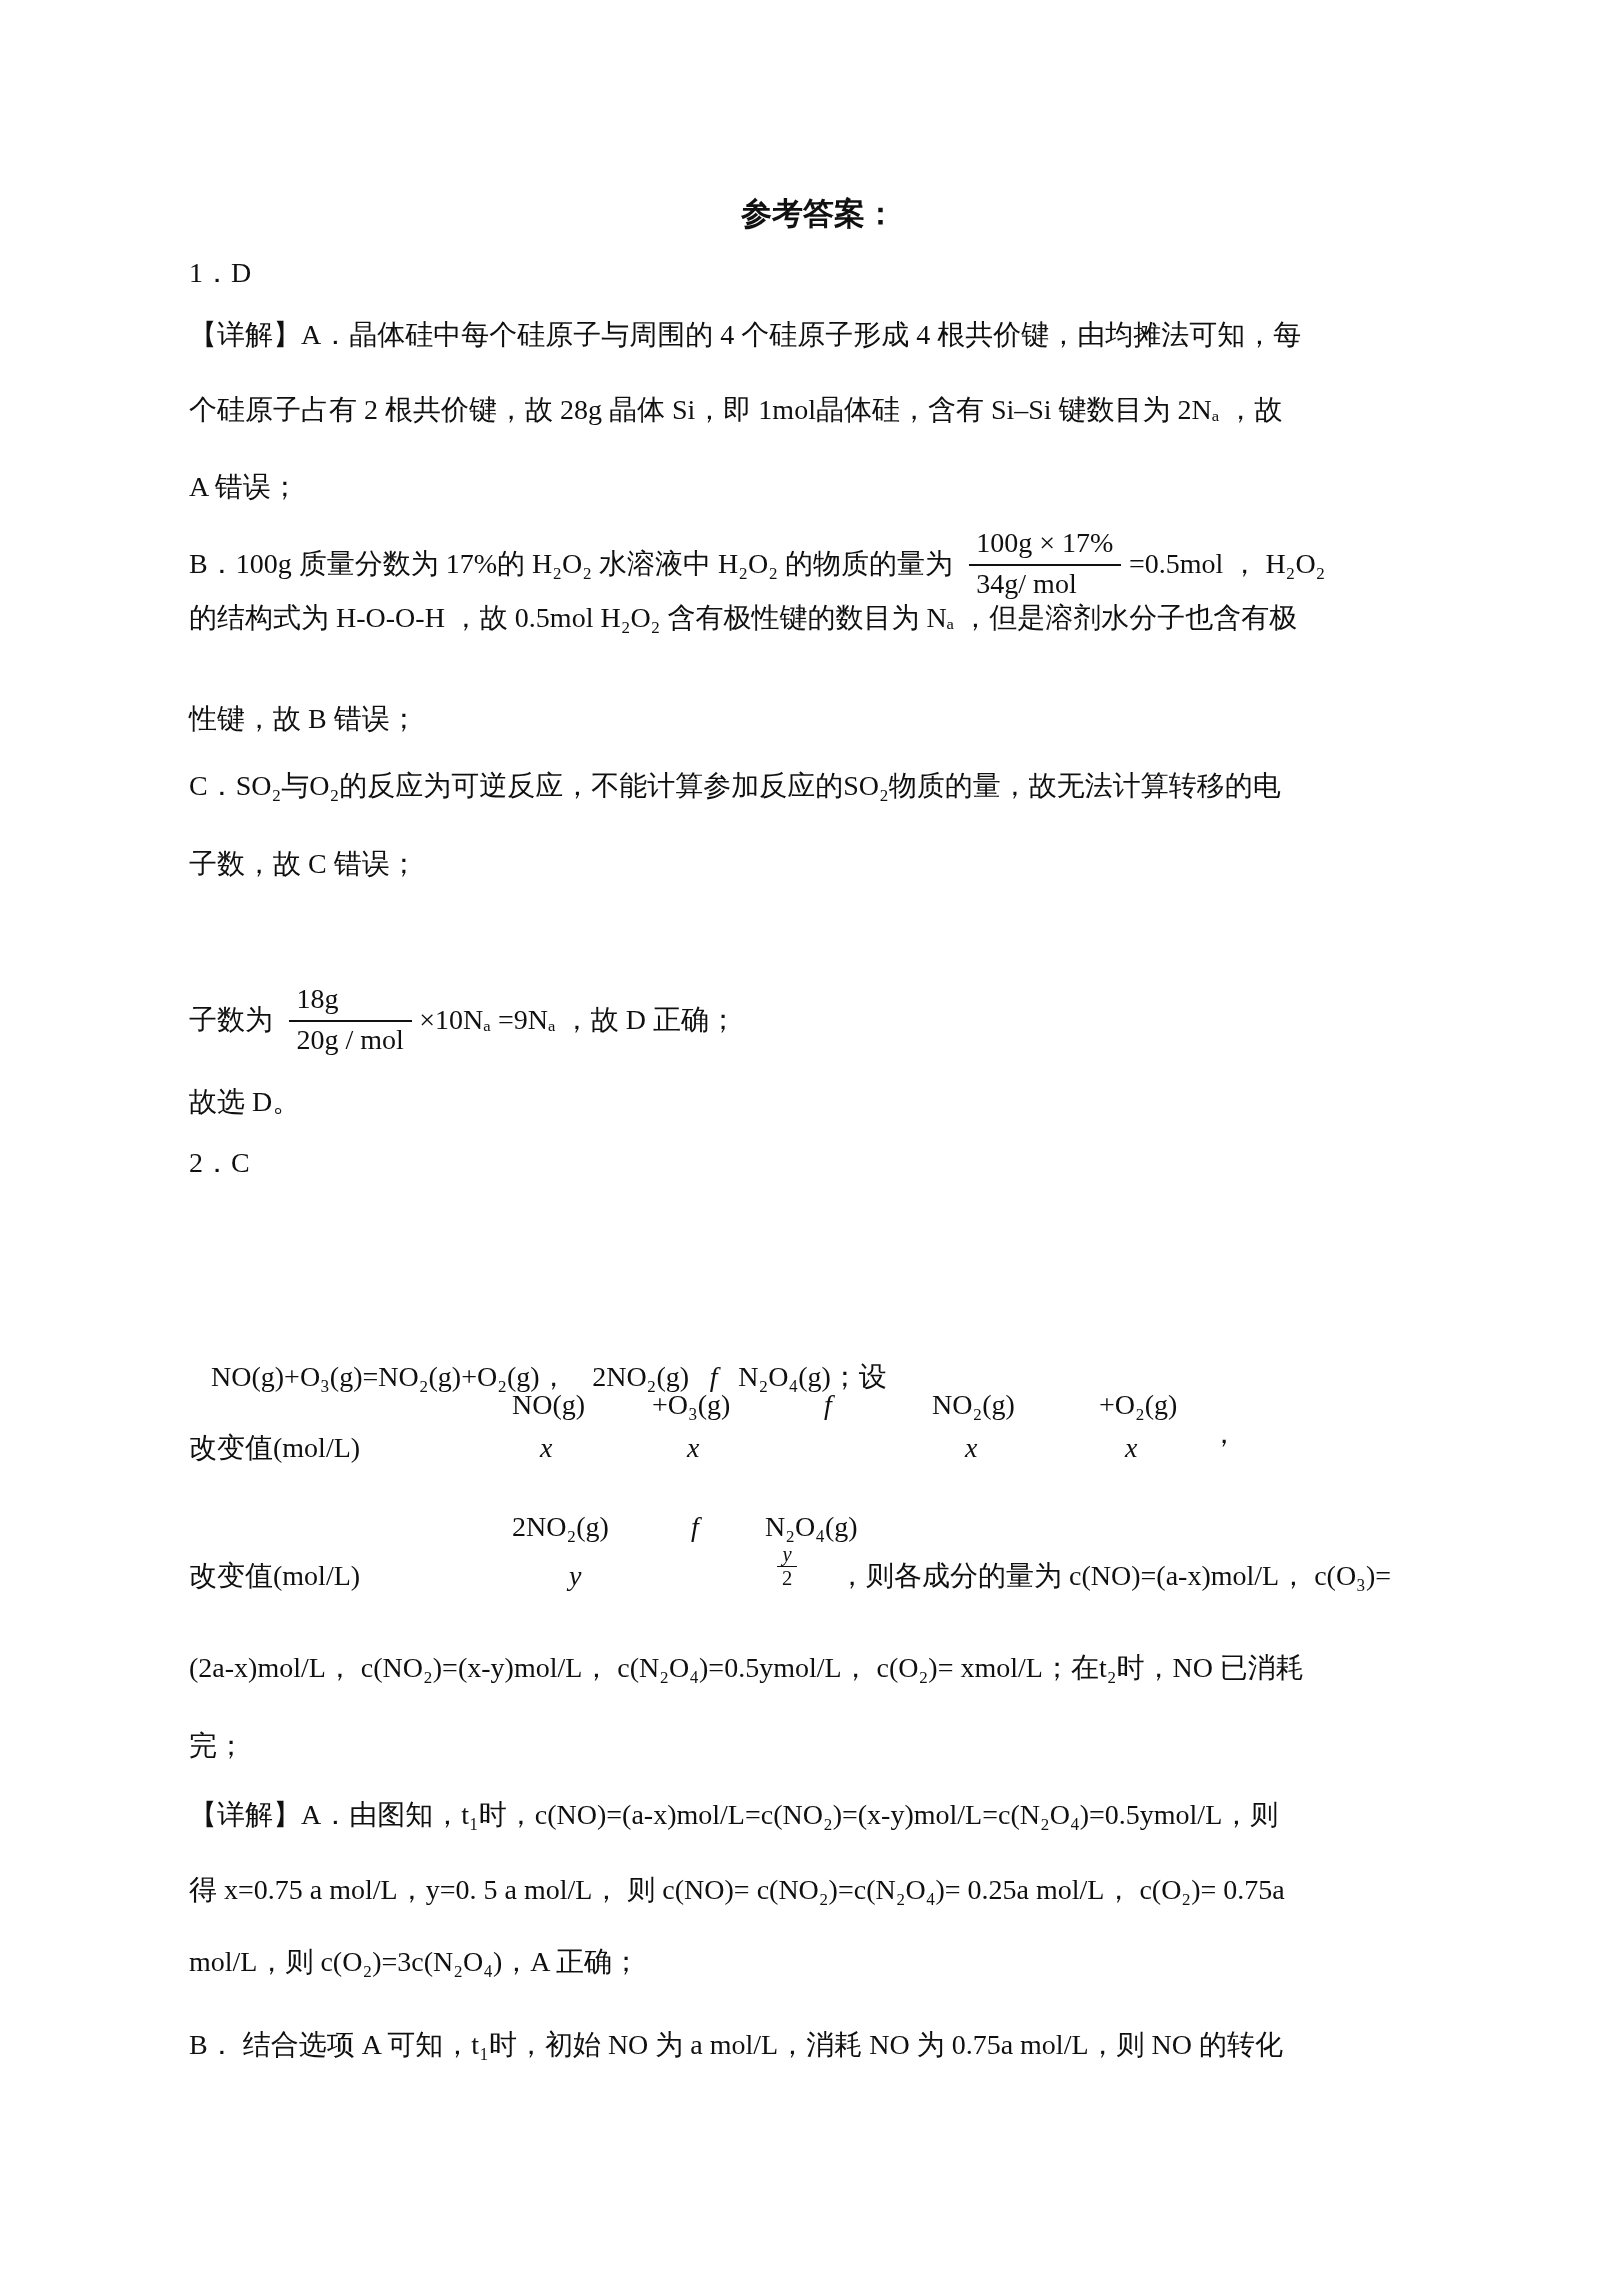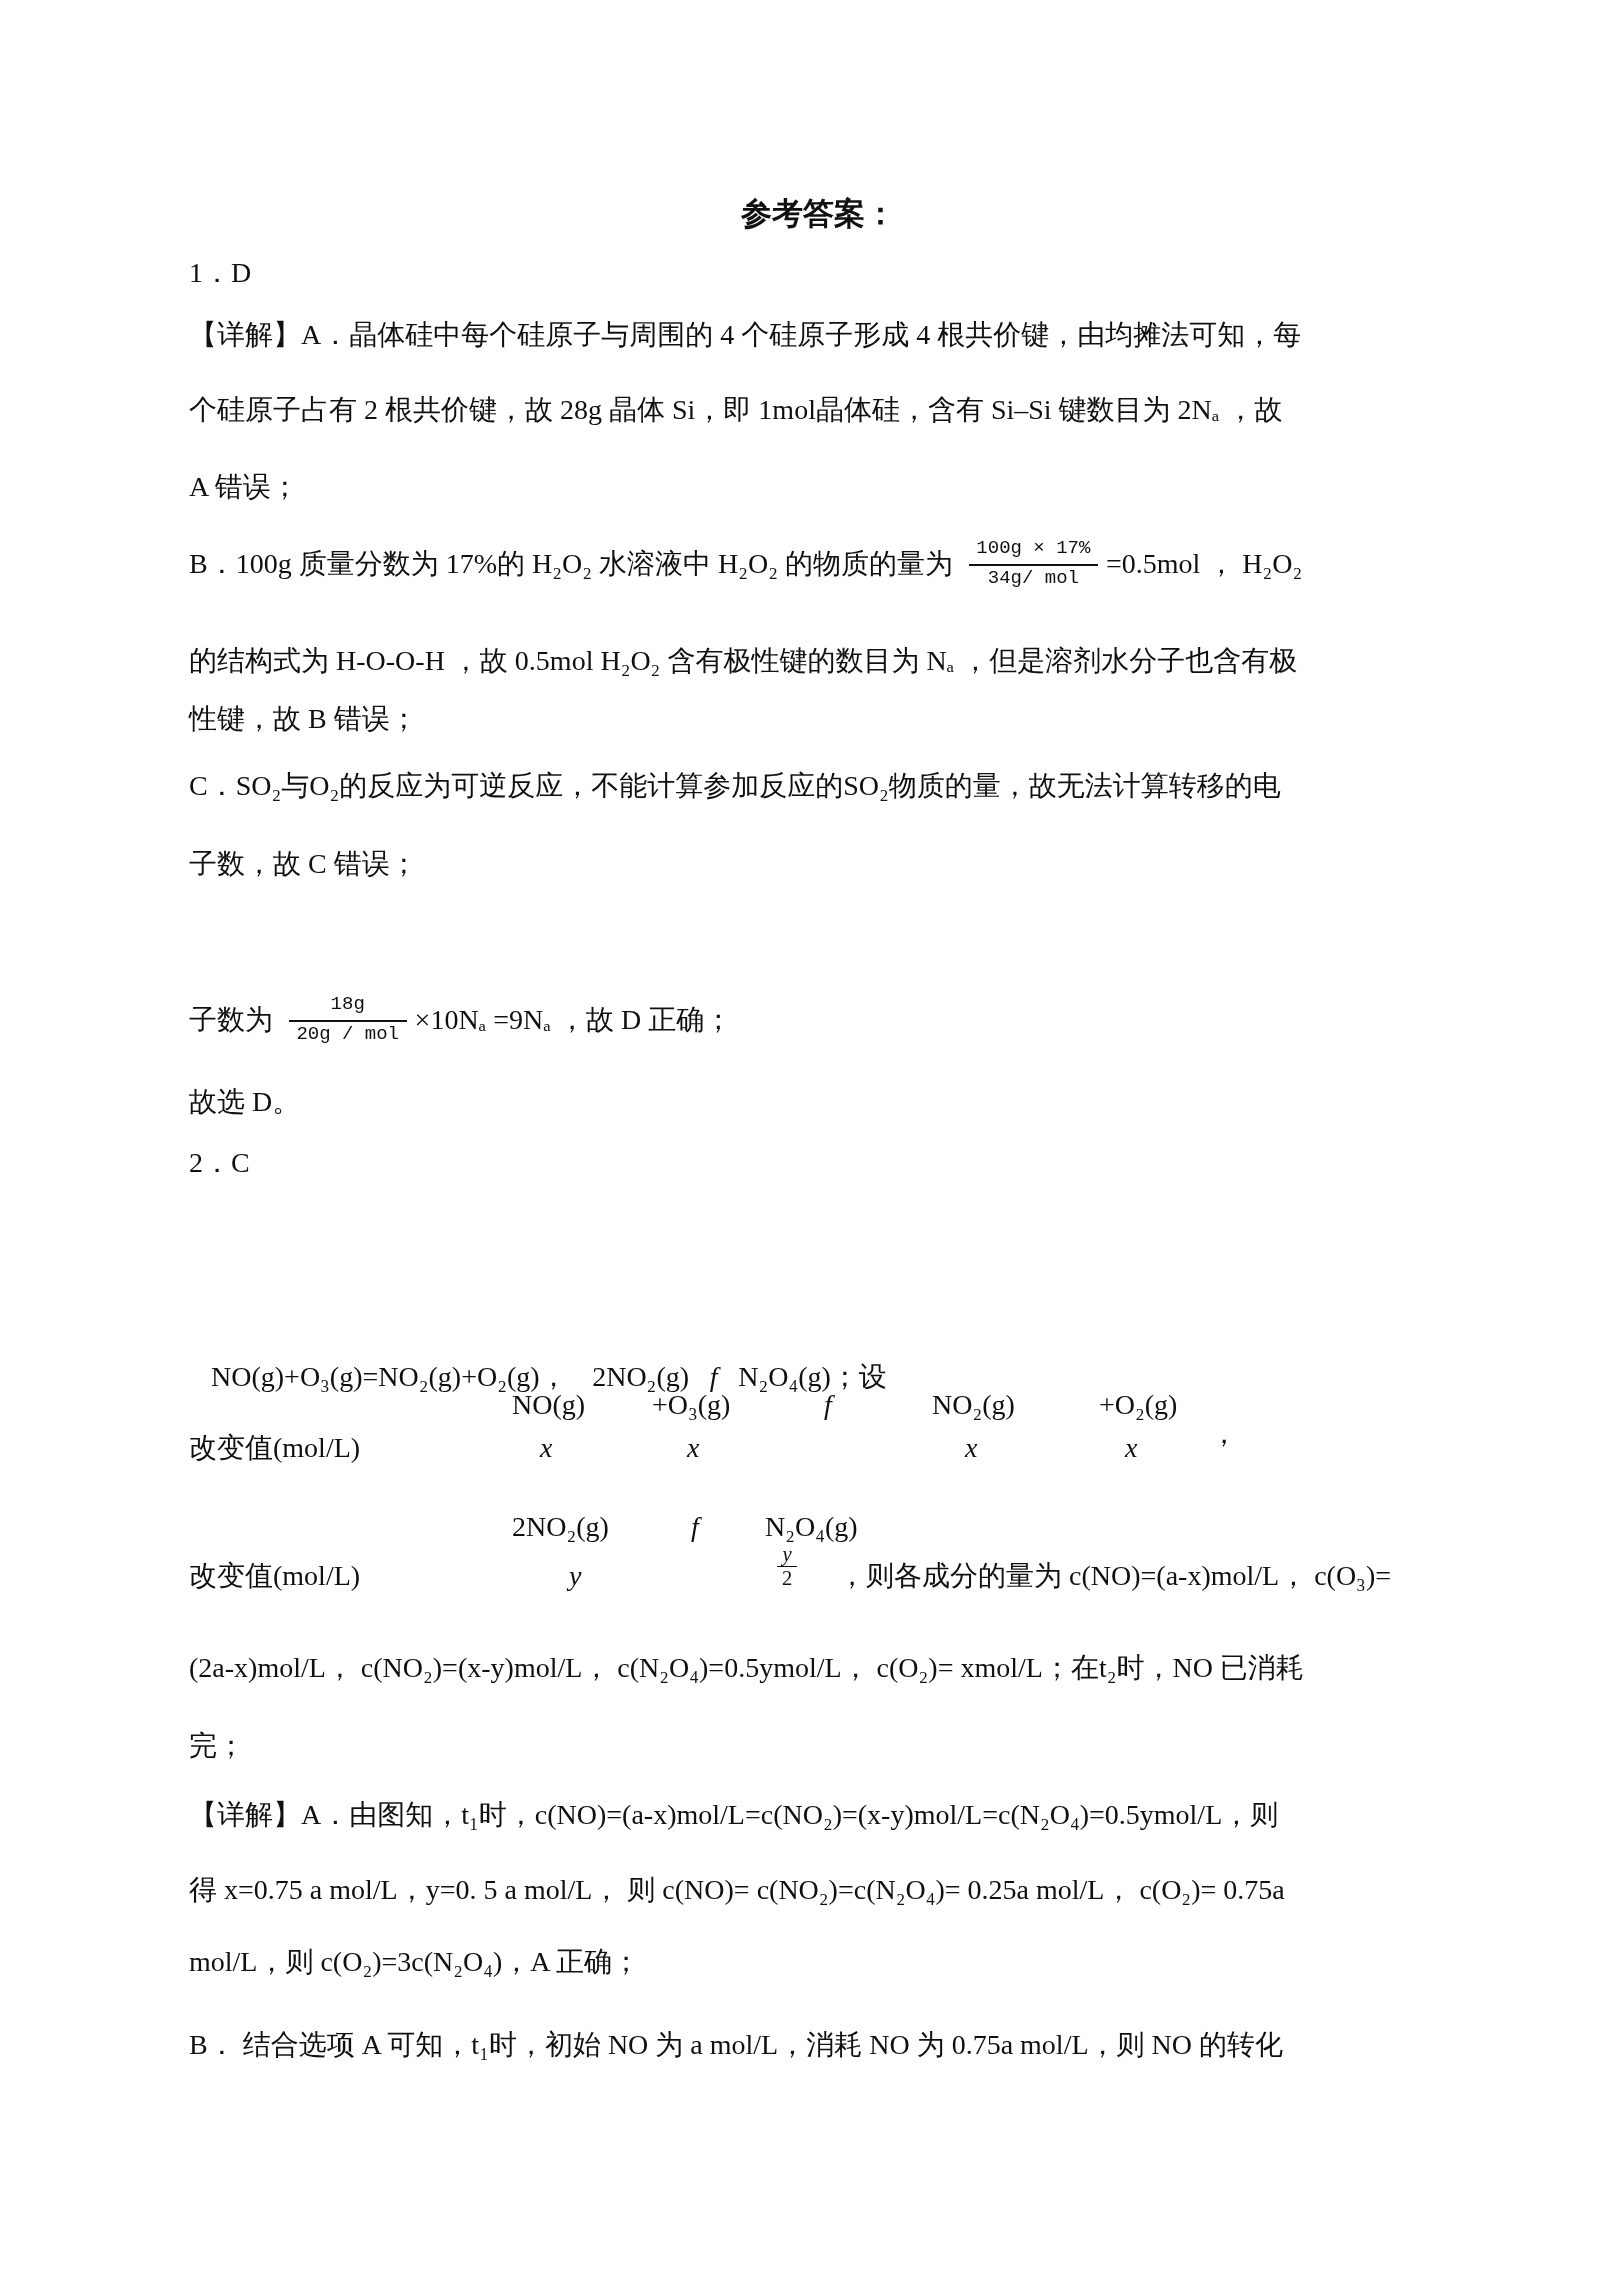--- a/index.html
+++ b/index.html
@@ -11,21 +11,21 @@
   .title {
     position:absolute; top:192px; left:0; width:1621px; text-align:center;
     font-weight:700; font-size:31px; line-height:43px;margin-left:8px;
   }
   .ln {
     position:absolute; left:189px; width:1274px; font-size:28px; line-height:41px;
     white-space:nowrap;
   }
   .flexln { display:flex; align-items:center; }
   .it { font-style:italic; }
-  .frac { display:inline-block; text-align:center; font-size:19px; line-height:1.15; vertical-align:middle; margin:0 7.8px;font-family:Liberation Mono, monospace; }
+  .frac { display:inline-block; font-size:28px; line-height:1.15; vertical-align:middle; margin:0 7.8px; }
   .frac .num { display:block; border-bottom:2px solid #101010; padding:2px 7.8px 3.9px; }
   .frac .den { display:block; padding:2.9px 7.8px 0; }
   .frac-sm { display:inline-block; text-align:center; font-size:20.6px; line-height:1.05; vertical-align:middle; }
   .frac-sm .num { display:block; border-bottom:1.5px solid #101010; padding:0 4.9px 1px; }
   .frac-sm .den { display:block; padding:1px 4.9px 0; }
   .pos { position:absolute; top:0; }
   .raised { transform:translateY(-13.7px); display:inline-block; }
   .sp8 { margin-right:7.8px; }
 </style>
 </head>
@@ -42,21 +42,21 @@
 
   <div class="ln flexln" style="top:522px; height:82px">
     <span class="sp8">B．100g 质量分数为 17%的 H₂O₂ 水溶液中 H₂O₂ 的物质的量为</span>
     <span class="frac">
       <span class="num">100g × 17%</span>
       <span class="den">34g/ mol</span>
     </span>
     <span>=0.5mol ， H₂O₂</span>
   </div>
 
-  <div class="ln" style="top:640px">的结构式为 H-O-O-H ，故 0.5mol H₂O₂ 含有极性键的数目为 Nₐ ，但是溶剂水分子也含有极</div>
+  <div class="ln" style="top:597px">的结构式为 H-O-O-H ，故 0.5mol H₂O₂ 含有极性键的数目为 Nₐ ，但是溶剂水分子也含有极</div>
   <div class="ln" style="top:698px">性键，故 B 错误；</div>
   <div class="ln" style="top:765px">C．SO₂与O₂的反应为可逆反应，不能计算参加反应的SO₂物质的量，故无法计算转移的电</div>
   <div class="ln" style="top:843px">子数，故 C 错误；</div>
 
   <div class="ln flexln" style="top:978px; height:82px">
     <span class="sp8">子数为</span>
     <span class="frac">
       <span class="num">18g</span>
       <span class="den">20g / mol</span>
     </span>

